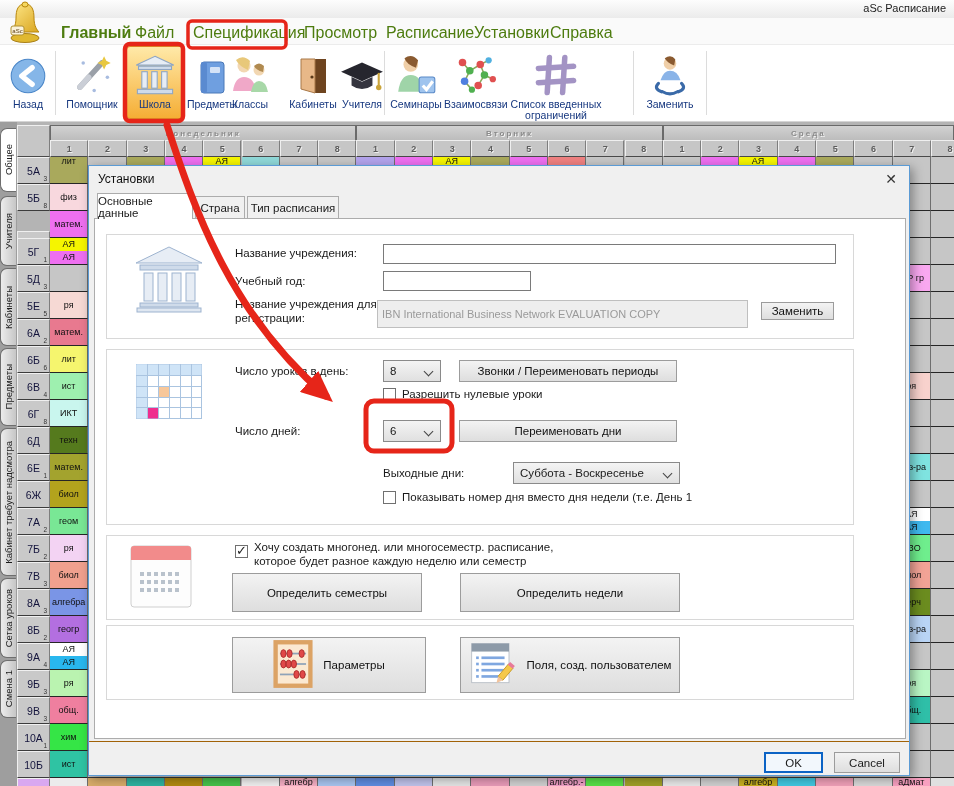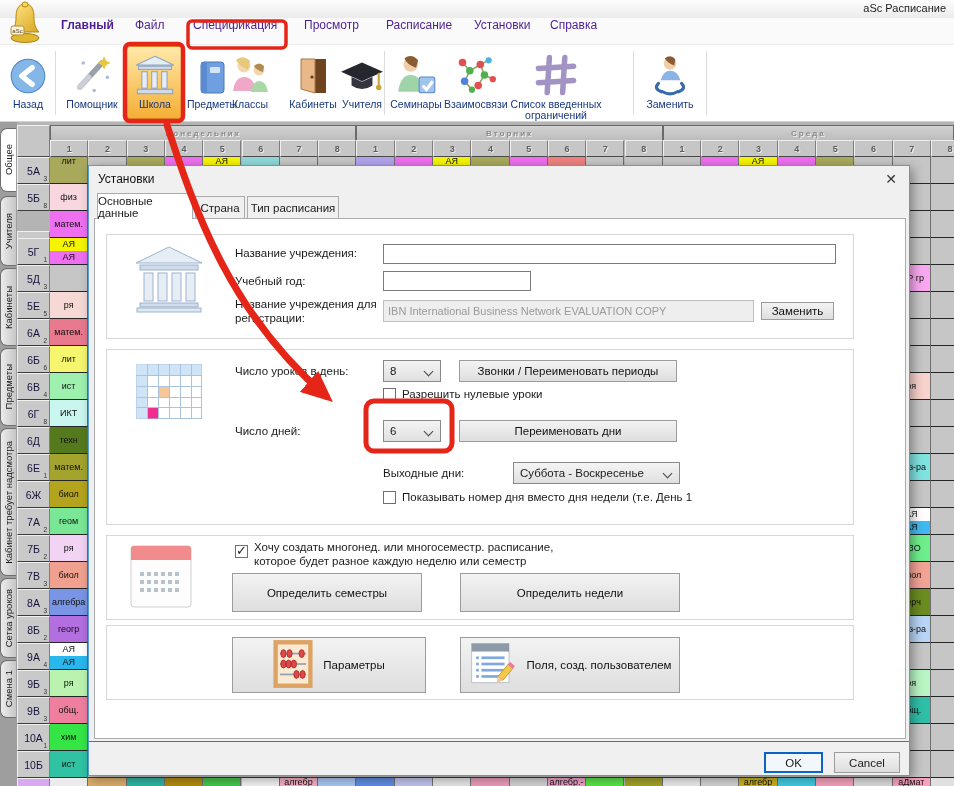--- a/index.html
+++ b/index.html
@@ -4,21 +4,21 @@
 <style>
 *{margin:0;padding:0;box-sizing:border-box}
 html,body{background:#888}
 #screen{position:relative;width:954px;height:786px;background:#b4b4b4;overflow:hidden;
   font-family:"Liberation Sans",sans-serif;margin:0 auto}
 
 .titlebar{position:absolute;left:0;top:0;width:954px;height:18px;background:linear-gradient(#fdfdfd,#ebebeb);z-index:5}
 .titlebar .apptitle{position:absolute;right:8px;top:2px;font-size:11px;color:#1c1c1c}
 .applogo{position:absolute;left:8px;top:1px;width:34px;height:42px;z-index:8}
 .menubar{position:absolute;left:0;top:18px;width:954px;height:27px;background:#fafafa;border-bottom:1px solid #ececec;z-index:5}
-.menu-item{position:absolute;top:0;font-size:12px;color:#4c1d95;cursor:default}
+.menu-item{position:absolute;top:6px;font-size:16px;color:#4d7c0f;cursor:default}
 .menu-item.b{font-weight:bold}
 .toolbar{position:absolute;left:0;top:45px;width:954px;height:77px;background:#fff;border-bottom:1px solid #d5d5d5;z-index:5}
 .tb-item{position:absolute;top:2px;text-align:center;z-index:6}
 .tb-icon{height:50px;display:flex;align-items:flex-end;justify-content:center}
 .tb-label{font-size:10.5px;line-height:11px;color:#16377f;margin-top:2px}
 .tb-sel{position:absolute;background:linear-gradient(#ffe9a8,#f5ae35);border:1px solid #dd9a28;border-radius:4px;z-index:5}
 .tb-sep{position:absolute;top:6px;width:1px;height:64px;background:#dcdcdc}
 
 .vstrip{position:absolute;left:0;top:122px;width:17px;height:664px;background:#9e9e9e;z-index:1}
 .vtab{position:absolute;left:0;width:16px;background:linear-gradient(90deg,#ececec,#c6c6c6);border:1px solid #6e6e6e;border-right:none;border-radius:7px 0 0 7px;display:flex;align-items:center;justify-content:center;z-index:2}
@@ -753,21 +753,21 @@
             <rect x="8" y="60" width="58" height="4" fill="#cfdbea" stroke="#9db3cf"></rect>
             <rect x="5" y="65" width="64" height="4" fill="#dfe7f1" stroke="#9db3cf"></rect>
           </svg>
         </div>
         <div class="flabel" style="left:128px;top:12px">Название учреждения:</div>
         <input class="tinput" style="left: 276px; top: 9px; width: 453px; height: 20px;" value="">
         <div class="flabel" style="left:128px;top:40px">Учебный год:</div>
         <input class="tinput" style="left: 276px; top: 36px; width: 148px; height: 20px;" value="">
         <div class="flabel" style="left:128px;top:63px">Название учреждения для</div>
         <div class="flabel" style="left:128px;top:77px">регистрации:</div>
-        <div class="tinput dis" style="left:276px;top:65px;width:371px;height:22px">IBN International Business Network EVALUATION COPY</div>
+        <div class="tinput dis" style="left:270px;top:65px;width:371px;height:28px">IBN International Business Network EVALUATION COPY</div>
         <div class="wbtn" style="left:654px;top:67px;width:73px;height:18px">Заменить</div>
       </div>
 
       <div class="gbox" style="left:11px;top:130px;width:748px;height:176px">
         <div style="position:absolute;left:29px;top:14px">
           <svg viewBox="0 0 66 55" width="66" height="55">
             <rect x="0.5" y="0.5" width="65" height="54" fill="#fff" stroke="#aac4e0"></rect>
             <rect x="0.5" y="0.5" width="65" height="11" fill="#cfe4f7"></rect>
             <rect x="0.5" y="0.5" width="11" height="54" fill="#cfe4f7"></rect>
             <rect x="22.5" y="22.5" width="11" height="11" fill="#f7c79a"></rect>

